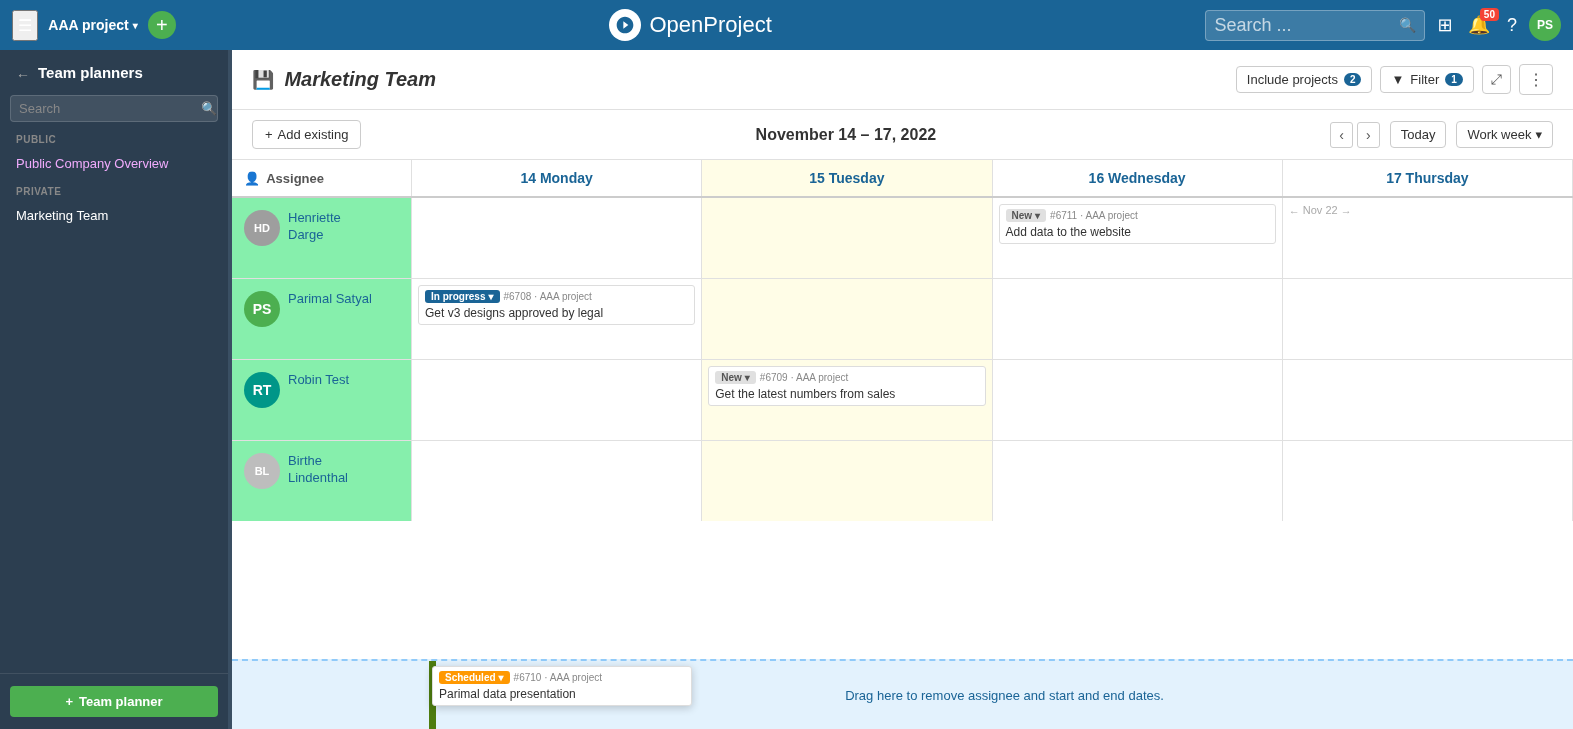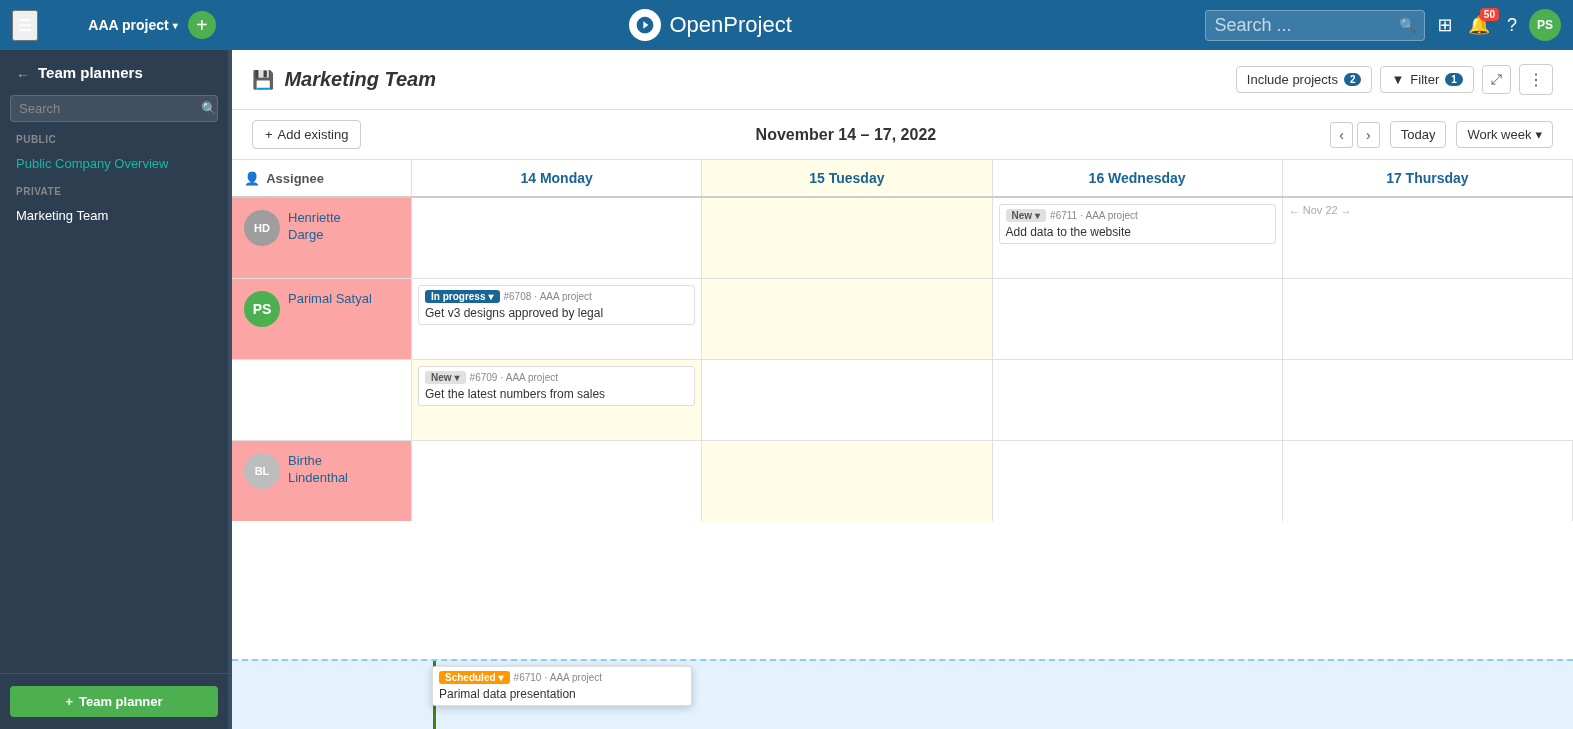--- a/index.html
+++ b/index.html
@@ -17,21 +17,20 @@
     }
     .top-nav-hamburger { color: #fff; font-size: 16px; cursor: pointer; padding: 4px; }
     .top-nav-project {
       color: #fff;
       font-size: 14px;
       font-weight: 600;
       display: flex;
       align-items: center;
       gap: 4px;
       cursor: pointer;
-      margin-left: 40px;
     }
     .top-nav-project .caret { font-size: 10px; }
     .top-nav-add {
       background: #4caf50;
       border: none;
       border-radius: 50%;
       width: 28px; height: 28px;
       color: #fff;
       font-size: 20px;
       cursor: pointer;
@@ -160,21 +159,21 @@
       font-size: 10px;
       font-weight: 700;
       color: #888;
       padding: 8px 16px 4px;
       text-transform: uppercase;
       letter-spacing: 0.5px;
     }
     .sidebar-item {
       padding: 7px 16px;
       cursor: pointer;
-      color: #14b8a6;
+      color: #f0abfc;
       font-size: 13px;
     }
     .sidebar-item.active { color: #fff; font-weight: 500; }
     .sidebar-spacer { flex: 1; }
     .sidebar-footer {
       padding: 12px 10px;
       border-top: 1px solid rgba(255,255,255,0.1);
     }
     .add-team-planner-btn {
       background: #4caf50;
@@ -383,21 +382,21 @@
       border-bottom: 1px solid #e0e0e0;
       min-height: 80px;
     }
     .grid-row:last-child { border-bottom: none; }
     .assignee-cell {
       padding: 12px;
       display: flex;
       align-items: flex-start;
       gap: 8px;
       border-right: 1px solid #e0e0e0;
-      background: #fca5a5;
+      background: #86efac;
     }
     .assignee-avatar {
       width: 36px; height: 36px;
       border-radius: 50%;
       flex-shrink: 0;
       overflow: hidden;
       display: flex; align-items: center; justify-content: center;
       font-weight: bold;
       font-size: 14px;
       color: #fff;
@@ -447,21 +446,21 @@
     .drop-zone {
       display: flex;
       margin: 0;
       border-top: 2px dashed #90caf9;
       background: #e3f2fd;
       min-height: 70px;
       position: relative;
     }
     .drop-zone-left {
       width: 204px;
-      border-right: 3px solid #4d7c0f;
+      border-right: 7px solid #4d7c0f;
       padding: 8px;
       position: relative;
     }
     .dragged-card {
       position: absolute;
       left: 200px;
       top: 5px;
       z-index: 20;
     }
     .drop-zone-right {
@@ -640,20 +639,24 @@
             </div>
             <div class="task-title">Get v3 designs approved by legal</div>
           </div>
         </div>
         <div class="day-cell today-col"></div>
         <div class="day-cell"></div>
         <div class="day-cell"></div>
       </div>
 
       <div class="grid-row">
+        <div class="assignee-cell">
+          <div class="assignee-avatar" style="background:#009688;">RT</div>
+          <div class="assignee-name">Robin Test</div>
+        </div>
         <div class="day-cell"></div>
         <div class="day-cell today-col" style="padding:6px;">
           <div class="task-card">
             <div class="task-header">
               <span class="status-badge status-new">
                 New <span>▾</span>
               </span>
               <span class="task-meta">#6709 · AAA project</span>
             </div>
             <div class="task-title">Get the latest numbers from sales</div>
@@ -683,16 +686,17 @@
             <div class="task-header">
               <span class="status-badge status-scheduled">
                 Scheduled <span>▾</span>
               </span>
               <span class="task-meta">#6710 · AAA project</span>
             </div>
             <div class="task-title">Parimal data presentation</div>
           </div>
         </div>
       </div>
+      <div class="drop-zone-right">Drag here to remove assignee and start and end dates.</div>
     </div>
 
   </div>
 </div>
 
 </body></html>

